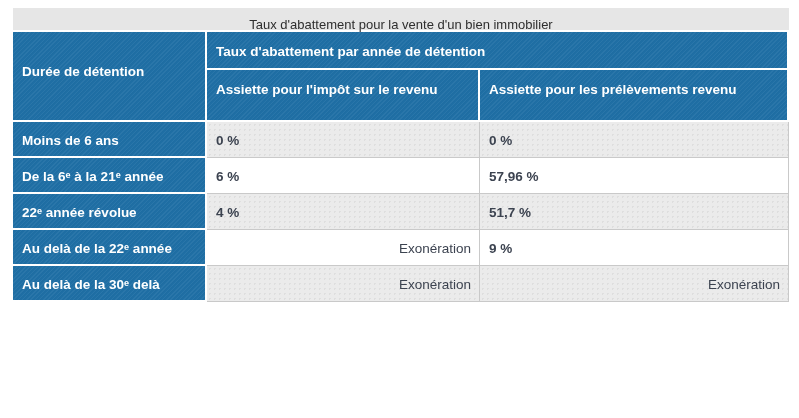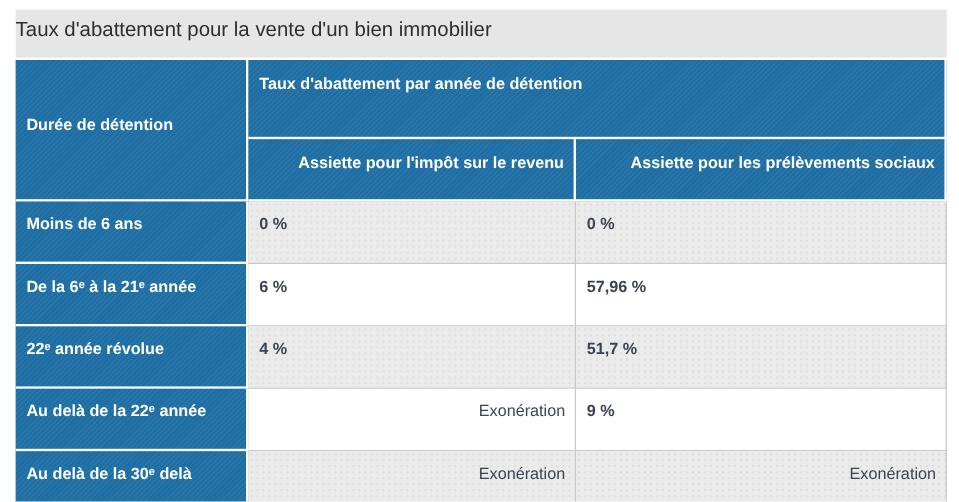--- a/index.html
+++ b/index.html
@@ -15,47 +15,48 @@
     position: relative;
   }
   .table-wrap {
     position: absolute;
     left: 13px;
     top: 8px;
     width: 776px;
   }
   .caption-bar {
     box-sizing: border-box;
-    height: 40px;
+    height: 22px;
     line-height: 34px;
     background: #e6e6e6;
     color: #2e2e2e;
-    font-size: 17px;
+    font-size: 13px;
+    text-align: center;
     margin-bottom: 2px;
     white-space: nowrap;
   }
   table.tax-table {
     border-collapse: separate;
     border-spacing: 0;
     table-layout: fixed;
     width: 776px;
   }
   col.c1 { width: 194px; }
   col.c2 { width: 273px; }
   col.c3 { width: 309px; }
   td {
     box-sizing: border-box;
     vertical-align: top;
     font-size: 13.5px;
     overflow: hidden;
     white-space: nowrap;
   }
-  tr.header-row-1 td { height: 66px; }
-  tr.header-row-2 td { height: 52px; text-align: right; }
-  tr.body-row td   { height: 52px; }
+  tr.header-row-1 td { height: 38px; }
+  tr.header-row-2 td { height: 52px; }
+  tr.body-row td   { height: 36px; }
   td.blue {
     background-color: #1f6fa5;
     background-image: repeating-linear-gradient(
       135deg,
       rgba(255,255,255,0.05) 0px,
       rgba(255,255,255,0.05) 1px,
       rgba(0,0,0,0.02) 1px,
       rgba(0,0,0,0.0) 3px
     );
     color: #ffffff;
@@ -99,21 +100,21 @@
     </colgroup>
 
     <tbody>
         <tr class="header-row-1">
       <td class="blue corner-cell" rowspan="2">Durée de détention</td>
       <td class="blue" colspan="2">Taux d'abattement par année de détention</td>
     </tr>
 
     <tr class="header-row-2">
       <td class="blue">Assiette pour l'impôt sur le revenu</td>
-      <td class="blue">Assiette pour les prélèvements sociaux</td>
+      <td class="blue">Assiette pour les prélèvements revenu</td>
     </tr>
 
     <tr class="body-row alt">
       <td class="blue row-label">Moins de 6 ans</td>
       <td class="val" data-weight="bold">0 %</td>
       <td class="val" data-weight="bold">0 %</td>
     </tr>
 
     <tr class="body-row">
       <td class="blue row-label">De la 6ᵉ à la 21ᵉ année</td>

